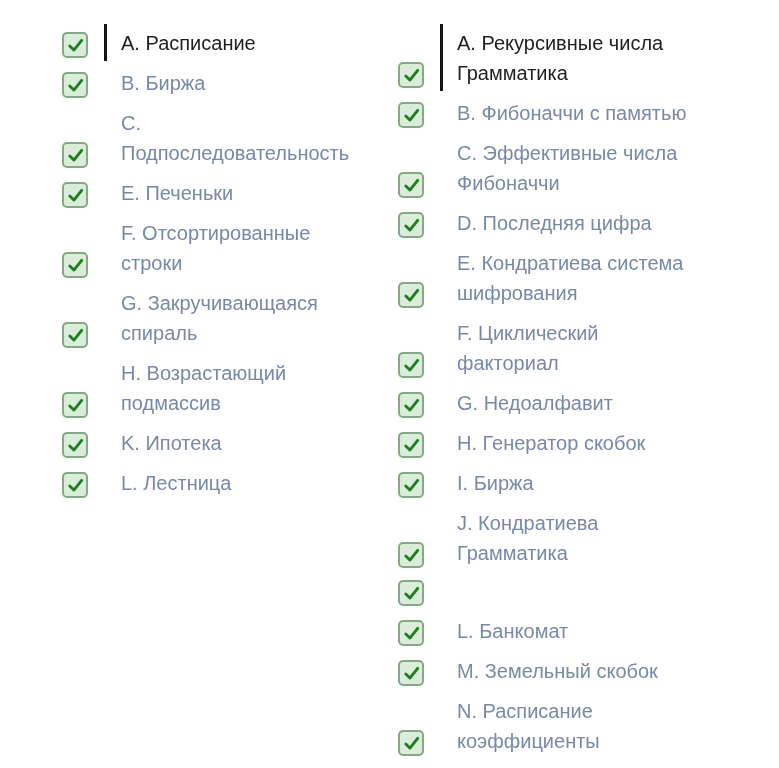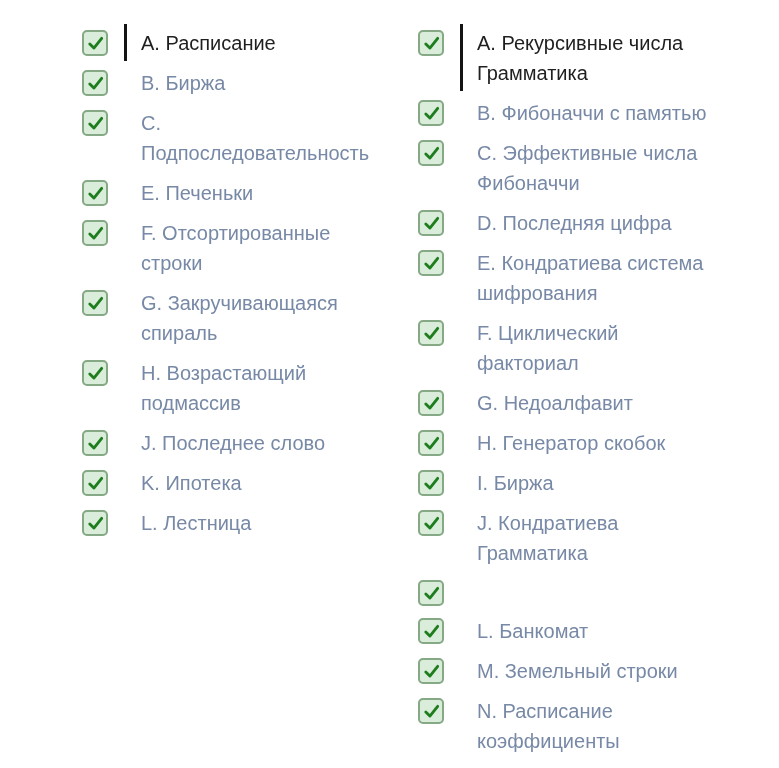--- a/index.html
+++ b/index.html
@@ -21,23 +21,22 @@
   .column {
     display: flex;
     flex-direction: column;
     flex: 0 0 auto;
   }
   .column[data-column="0"] { width: 299px; margin-right: 37px; }
   .column[data-column="1"] { width: 320px; }
 
   .item {
     display: flex;
-    align-items: flex-start;
+    align-items: flex-end;
     margin-bottom: 10px;
-    margin-left: 20px;
   }
   .checkbox {
     flex: 0 0 auto;
     box-sizing: content-box;
     width: 22px;
     height: 22px;
     margin-top: 2px;
     background: var(--checkbox-fill, #daecda);
     border: 2px solid var(--checkbox-border, #84a984);
     border-radius: 5px;
@@ -166,31 +165,20 @@
     </a>
   </div>
       <div class="item">
     <span class="checkbox">
       <svg viewBox="0 0 20 20" fill="none">
         <path d="M4 10.5 L8.3 14.8 L16.5 4.5" stroke="var(--checkmark, #1e7e1e)" stroke-width="3" stroke-linecap="round" stroke-linejoin="round" fill="none"></path>
       </svg>
     </span>
     <a class="label">
 
-      <span class="label-text">J. Последнее слово</span>
-    </a>
-  </div>
-      <div class="item">
-    <span class="checkbox">
-      <svg viewBox="0 0 20 20" fill="none">
-        <path d="M4 10.5 L8.3 14.8 L16.5 4.5" stroke="var(--checkmark, #1e7e1e)" stroke-width="3" stroke-linecap="round" stroke-linejoin="round" fill="none"></path>
-      </svg>
-    </span>
-    <a class="label">
-
       <span class="label-text">K. Ипотека</span>
     </a>
   </div>
       <div class="item">
     <span class="checkbox">
       <svg viewBox="0 0 20 20" fill="none">
         <path d="M4 10.5 L8.3 14.8 L16.5 4.5" stroke="var(--checkmark, #1e7e1e)" stroke-width="3" stroke-linecap="round" stroke-linejoin="round" fill="none"></path>
       </svg>
     </span>
     <a class="label">
@@ -334,21 +322,21 @@
     </a>
   </div>
       <div class="item">
     <span class="checkbox">
       <svg viewBox="0 0 20 20" fill="none">
         <path d="M4 10.5 L8.3 14.8 L16.5 4.5" stroke="var(--checkmark, #1e7e1e)" stroke-width="3" stroke-linecap="round" stroke-linejoin="round" fill="none"></path>
       </svg>
     </span>
     <a class="label">
 
-      <span class="label-text">M. Земельный строки</span>
+      <span class="label-text">M. Земельный скобок</span>
     </a>
   </div>
       <div class="item">
     <span class="checkbox">
       <svg viewBox="0 0 20 20" fill="none">
         <path d="M4 10.5 L8.3 14.8 L16.5 4.5" stroke="var(--checkmark, #1e7e1e)" stroke-width="3" stroke-linecap="round" stroke-linejoin="round" fill="none"></path>
       </svg>
     </span>
     <a class="label">
 

